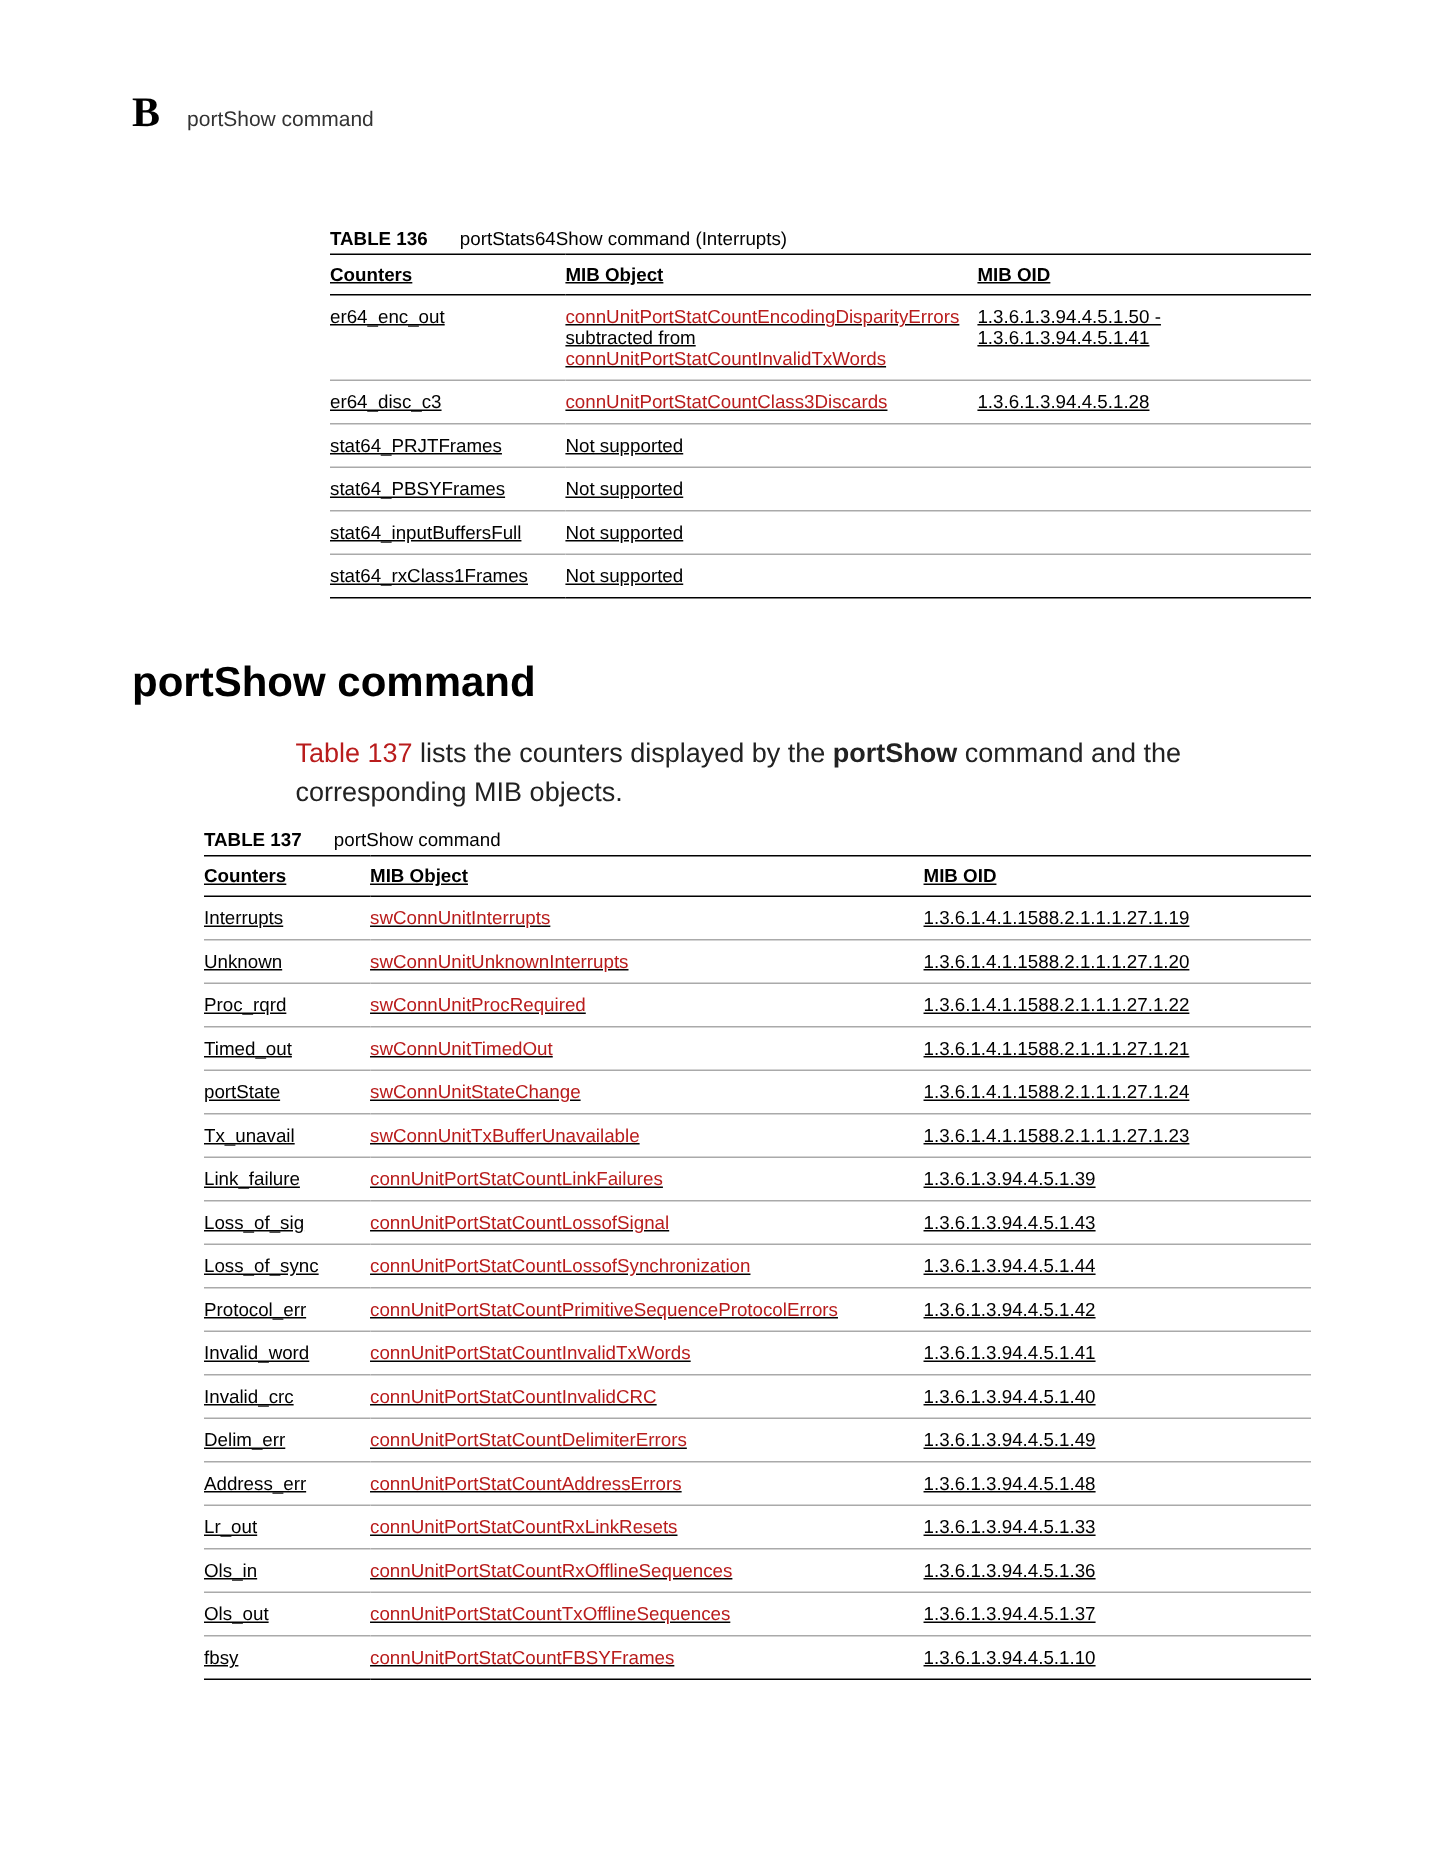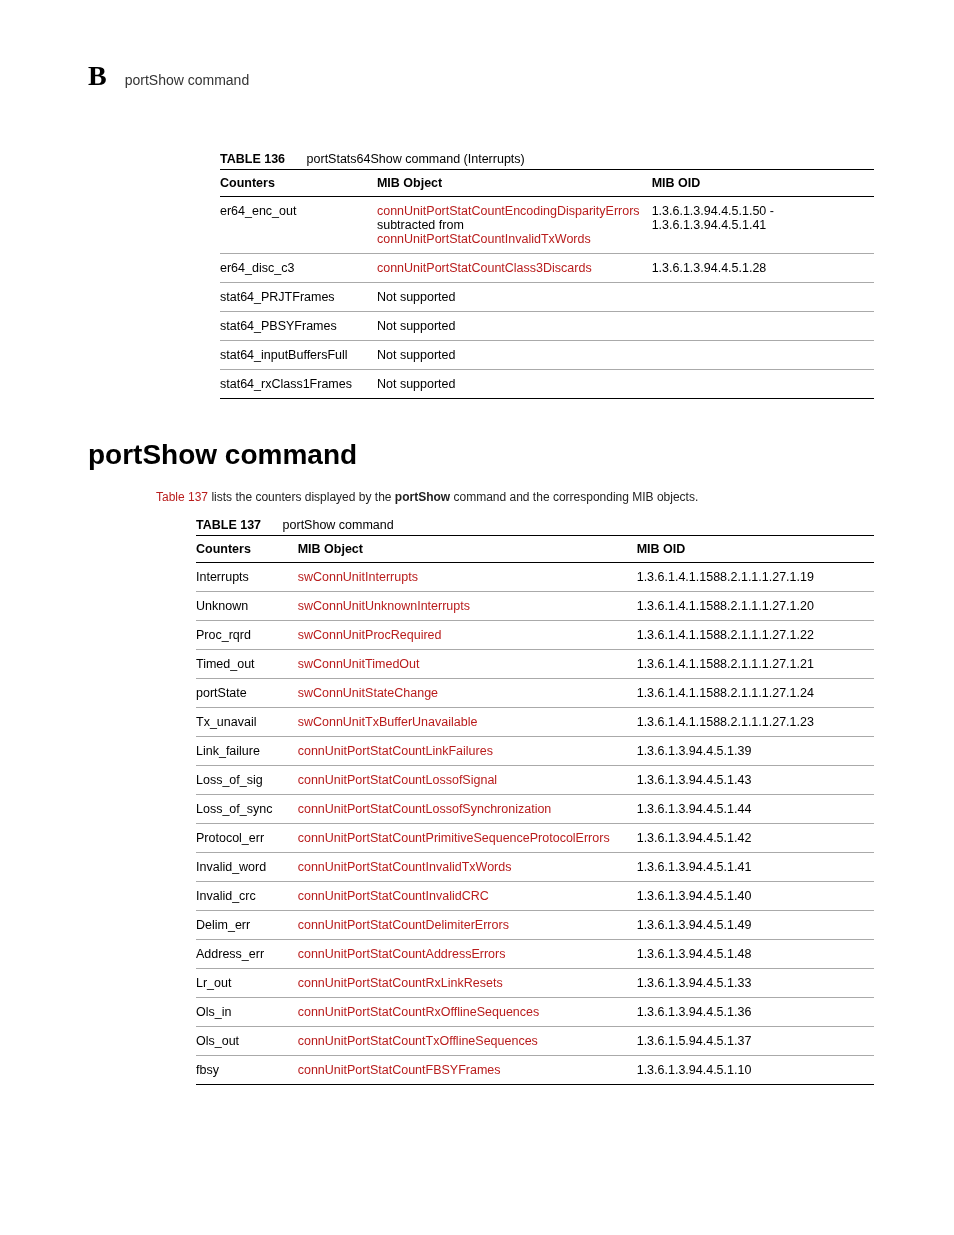--- a/index.html
+++ b/index.html
@@ -29,55 +29,56 @@
   }
   .header-title {
     font-size: 14px;
     color: #333;
   }
   .table-block {
     margin-left: 140px;
     margin-bottom: 40px;
   }
   .table-block-2 {
-    margin-left: 116px;
+    margin-left: 56px;
   }
   .table-caption {
     font-size: 12.5px;
     margin-bottom: 3px;
   }
   .table-caption b {
     font-weight: bold;
     margin-right: 18px;
   }
   table {
     border-collapse: collapse;
     width: 100%;
     font-size: 12.5px;
+    text-decoration: underline;
   }
   th {
     text-align: left;
     font-weight: bold;
     border-top: 1.5px solid #000;
     border-bottom: 1.5px solid #000;
     padding: 6px 8px 6px 0;
   }
   td {
     border-bottom: 1px solid #aaa;
     padding: 7px 8px 7px 0;
     vertical-align: top;
   }
   tbody tr:last-child td {
     border-bottom: 1.5px solid #000;
   }
   .link { color: #b91c1c; }
   .intro {
-    margin-left: 76px;
+    margin-left: 117px;
     margin-bottom: 12px;
-    font-size: 12px;
+    font-size: 18px;
     line-height: 1.45;
     color: #222;
   }
   h1.section {
     font-family: Arial, Helvetica, sans-serif;
     font-size: 28px;
     font-weight: bold;
     margin: 40px 0 18px 8px;
   }
 </style>
@@ -245,21 +246,21 @@
             <td>1.3.6.1.3.94.4.5.1.33</td>
           </tr>
           <tr>
             <td>Ols_in</td>
             <td><span class="link">connUnitPortStatCountRxOfflineSequences</span></td>
             <td>1.3.6.1.3.94.4.5.1.36</td>
           </tr>
           <tr>
             <td>Ols_out</td>
             <td><span class="link">connUnitPortStatCountTxOfflineSequences</span></td>
-            <td>1.3.6.1.5.94.4.5.1.37</td>
+            <td>1.3.6.1.3.94.4.5.1.37</td>
           </tr>
           <tr>
             <td>fbsy</td>
             <td><span class="link">connUnitPortStatCountFBSYFrames</span></td>
             <td>1.3.6.1.3.94.4.5.1.10</td>
           </tr>
         </tbody>
     </table>
   </div>
 

